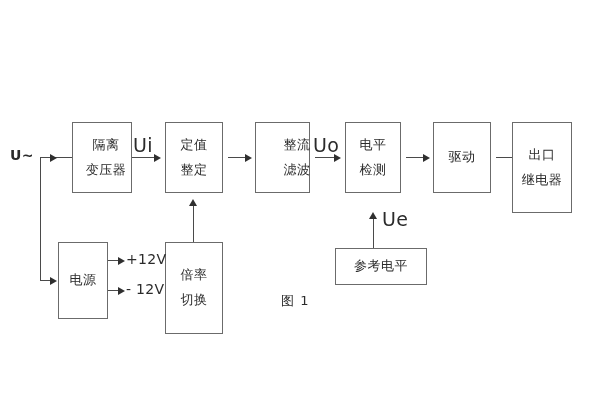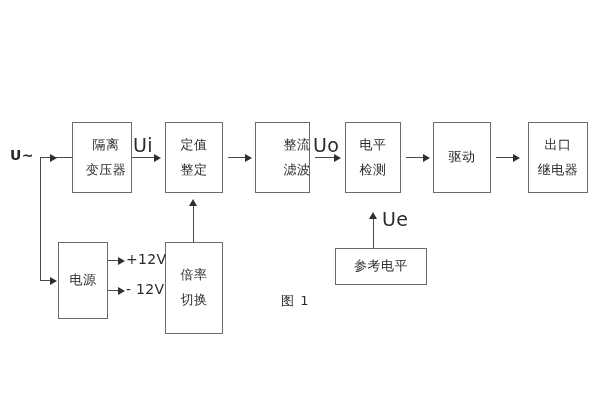--- a/index.html
+++ b/index.html
@@ -134,21 +134,21 @@
 
   <div class="block" style="left:345px; top:122px; width:56px; height:71px;">
     <span>电平</span>
     <span class="line2">检测</span>
   </div>
 
   <div class="block" style="left:433px; top:122px; width:58px; height:71px;">
     <span>驱动</span>
   </div>
 
-  <div class="block" style="left:528px; top:122px; width:60px; height:71px;">
+  <div class="block" style="left:512px; top:122px; width:60px; height:91px;">
     <span>出口</span>
     <span class="line2">继电器</span>
   </div>
 
   <div class="block" style="left:58px; top:242px; width:50px; height:77px;">
     <span>电源</span>
   </div>
 
   <div class="block" style="left:165px; top:242px; width:58px; height:92px;">
     <span>倍率</span>

